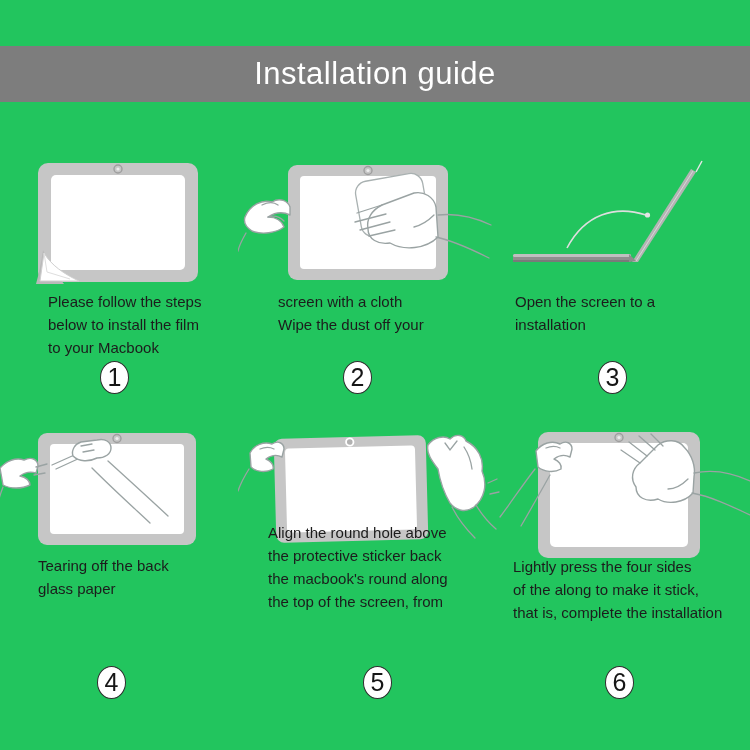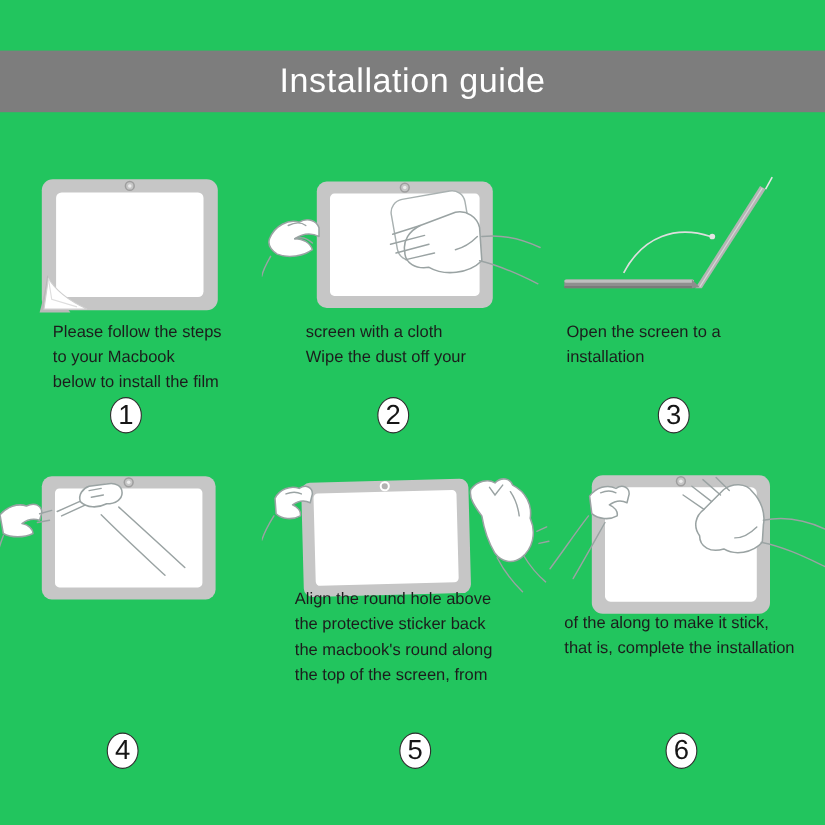--- a/index.html
+++ b/index.html
@@ -132,38 +132,43 @@
       <path class="hline" d="M204,70 C225,74 245,84 262,92"></path>
       <path class="hand" d="M48,28 C54,20 64,17 72,21 C78,17 84,20 84,26 L82,34 C76,31 70,33 66,36 C71,38 74,42 73,46 C66,50 56,49 50,44 Z"></path>
       <path class="hline" d="M58,25 C63,23 68,23 72,25"></path>
       <path class="hline" d="M47,46 C36,60 24,78 12,94"></path>
       <path class="hline" d="M62,52 C53,68 43,86 33,103"></path>
     </svg>
   </div>
 
   <div class="caption" style="left:48px;top:290px">
     <span>Please follow the steps</span>
+    <span>below to install the film</span>
     <span>to your Macbook</span>
-    <span>below to install the film</span>
   </div>
   <div class="caption" style="left:278px;top:290px">
     <span>screen with a cloth</span>
     <span>Wipe the dust off your</span>
   </div>
   <div class="caption" style="left:515px;top:290px">
     <span>Open the screen to a</span>
     <span>installation</span>
   </div>
-  <div class="caption" style="left:268px;top:533px">
+  <div class="caption" style="left:38px;top:554px">
+    <span>Tearing off the back</span>
+    <span>glass paper</span>
+  </div>
+  <div class="caption" style="left:268px;top:521px">
     <span>Align the round hole above</span>
     <span>the protective sticker back</span>
     <span>the macbook's round along</span>
     <span>the top of the screen, from</span>
   </div>
   <div class="caption" style="left:513px;top:555px">
+    <span>Lightly press the four sides</span>
     <span>of the along to make it stick,</span>
     <span>that is, complete the installation</span>
   </div>
 
   <div class="badge" style="left:100px;top:361px">
     <span>1</span>
   </div>
   <div class="badge" style="left:343px;top:361px">
     <span>2</span>
   </div>

